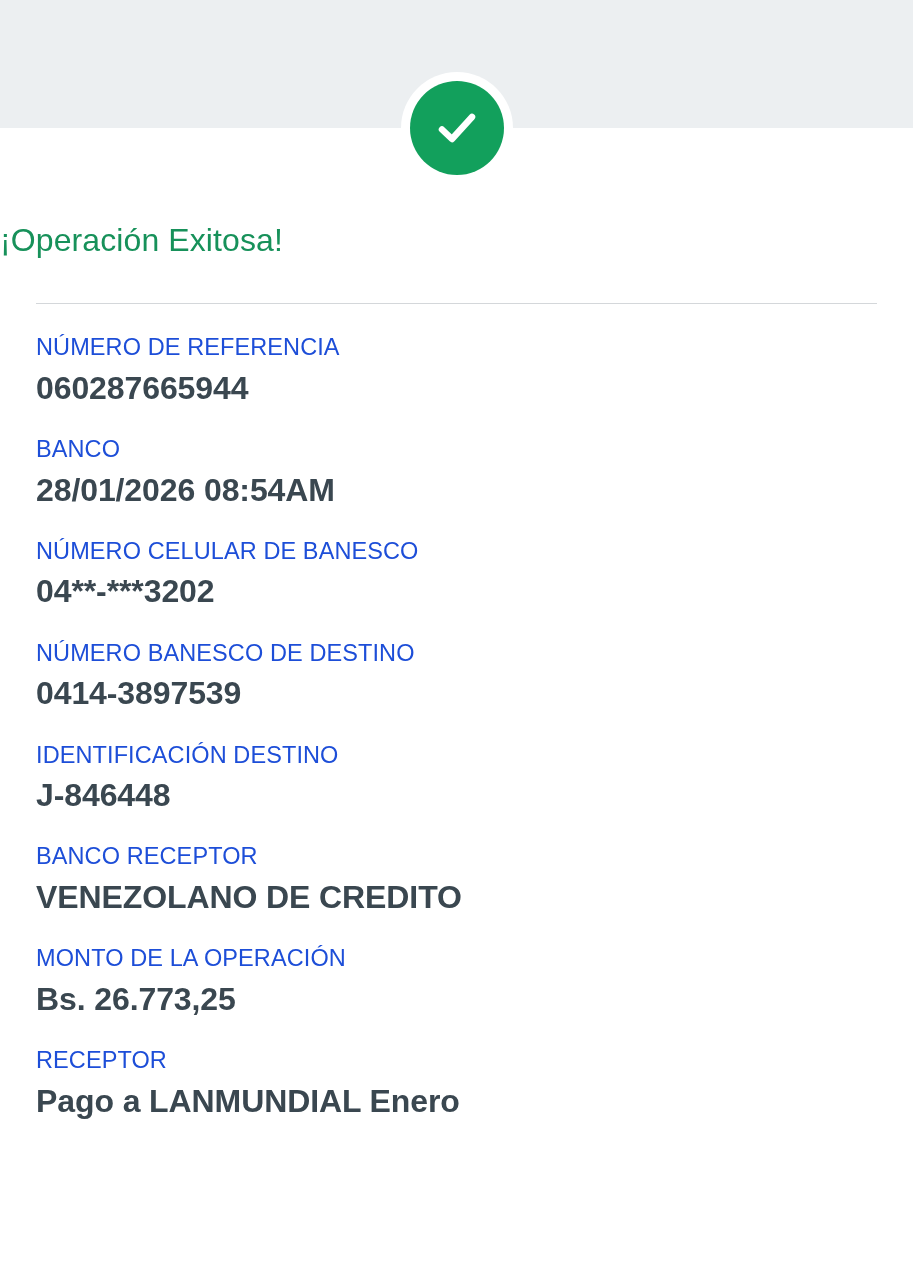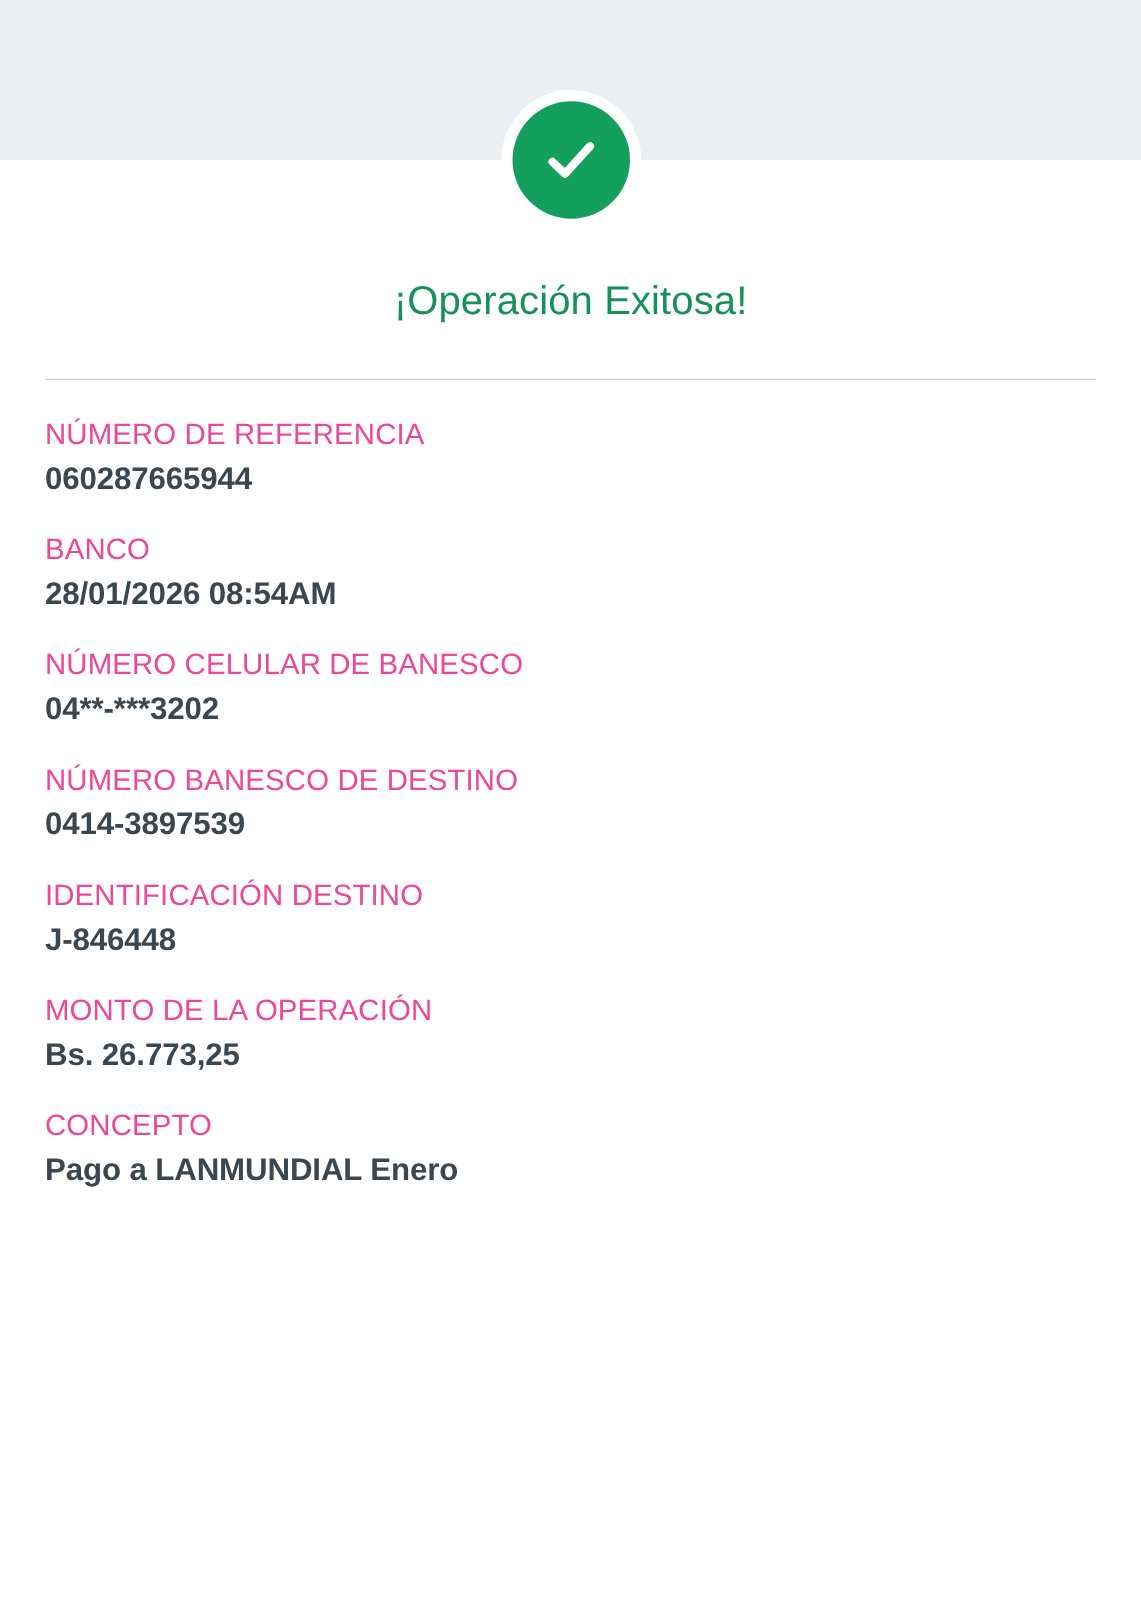--- a/index.html
+++ b/index.html
@@ -64,21 +64,20 @@
 
   .badge-inner svg {
     display: block;
   }
 
   .status-title {
     position: absolute;
     top: 222px;
     left: 0;
     width: 913px;
-    text-align: center;
     font-size: 32px;
     font-weight: 400;
     color: #17915a;
     letter-spacing: 0.1px;
   }
 
   .divider {
     position: absolute;
     top: 303px;
     left: 36px;
@@ -94,27 +93,27 @@
     width: 841px;
   }
 
   .field {
     margin-bottom: 24px;
   }
 
   .field-label {
     font-size: 23.5px;
     font-weight: 400;
-    color: #ec4899;
+    color: #1d4ed8;
     line-height: 1.35;
     letter-spacing: 0.1px;
   }
 
   .field-value {
-    font-size: 25px;
+    font-size: 32px;
     font-weight: bold;
     color: #3a4750;
     line-height: 1.38;
     letter-spacing: -0.1px;
     margin-top: 2px;
   }
 </style>
 </head>
 <body>
 
@@ -157,25 +156,29 @@
       <div class="field-label">NÚMERO BANESCO DE DESTINO</div>
       <div class="field-value">0414-3897539</div>
     </div>
 
     <div class="field">
       <div class="field-label">IDENTIFICACIÓN DESTINO</div>
       <div class="field-value">J-846448</div>
     </div>
 
 
+    <div class="field">
+      <div class="field-label">BANCO RECEPTOR</div>
+      <div class="field-value">VENEZOLANO DE CREDITO</div>
+    </div>
 
     <div class="field">
       <div class="field-label">MONTO DE LA OPERACIÓN</div>
       <div class="field-value">Bs. 26.773,25</div>
     </div>
 
     <div class="field">
-      <div class="field-label">CONCEPTO</div>
+      <div class="field-label">RECEPTOR</div>
       <div class="field-value">Pago a LANMUNDIAL Enero</div>
     </div>
 
   </div>
 </div>
 
 </body></html>

